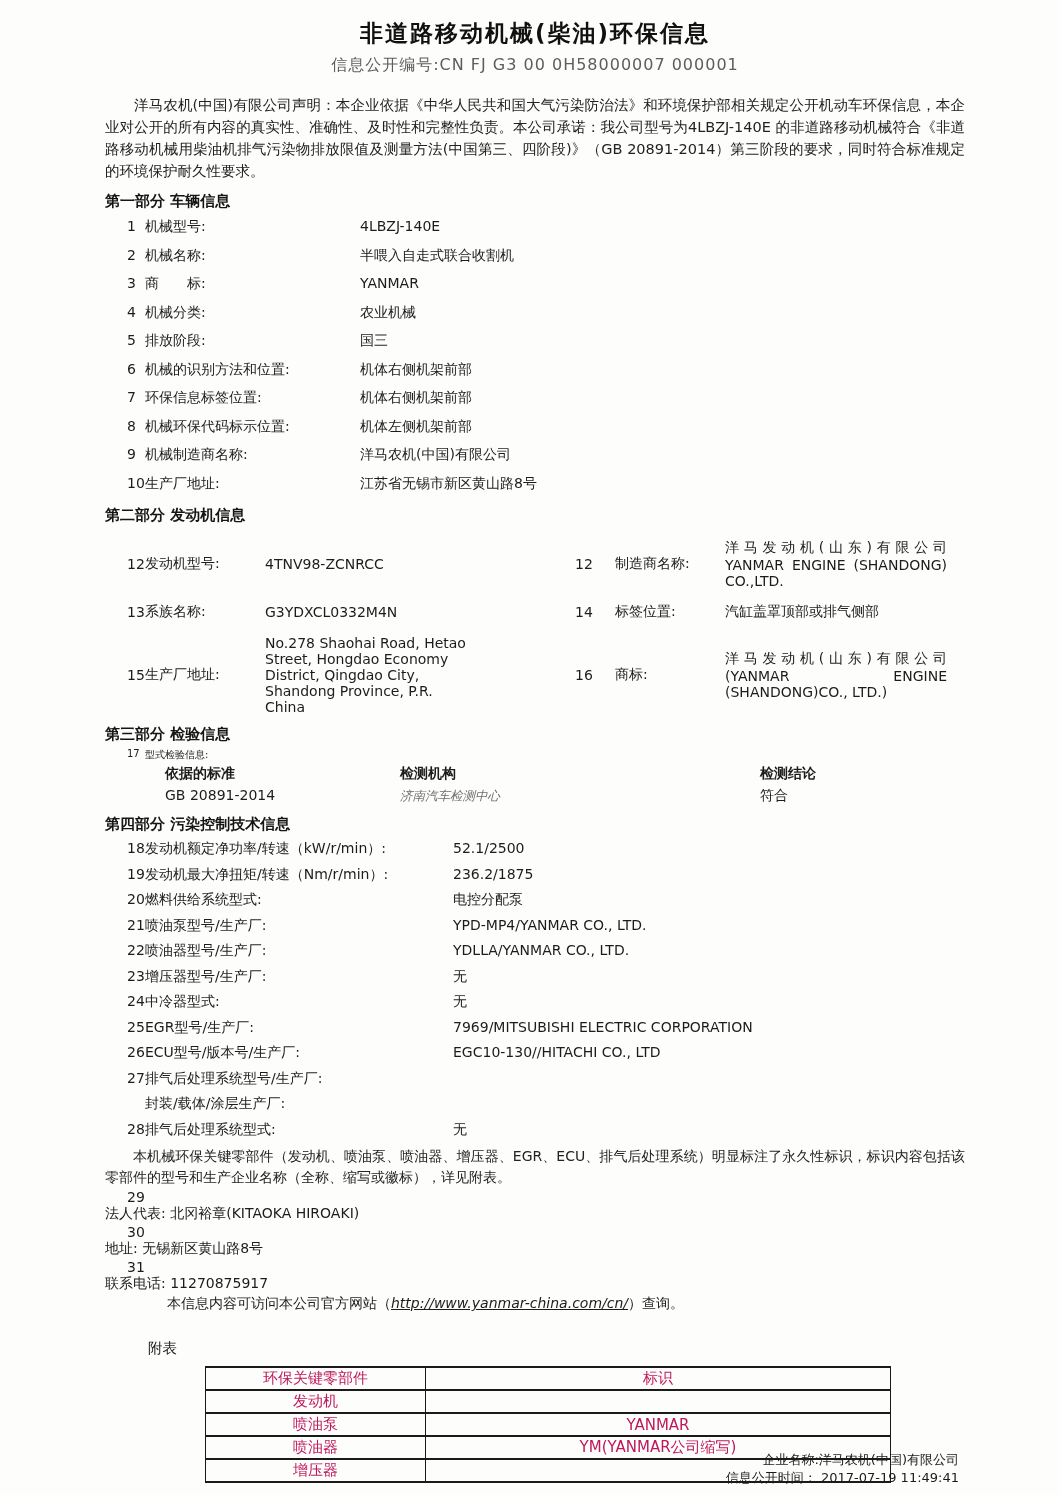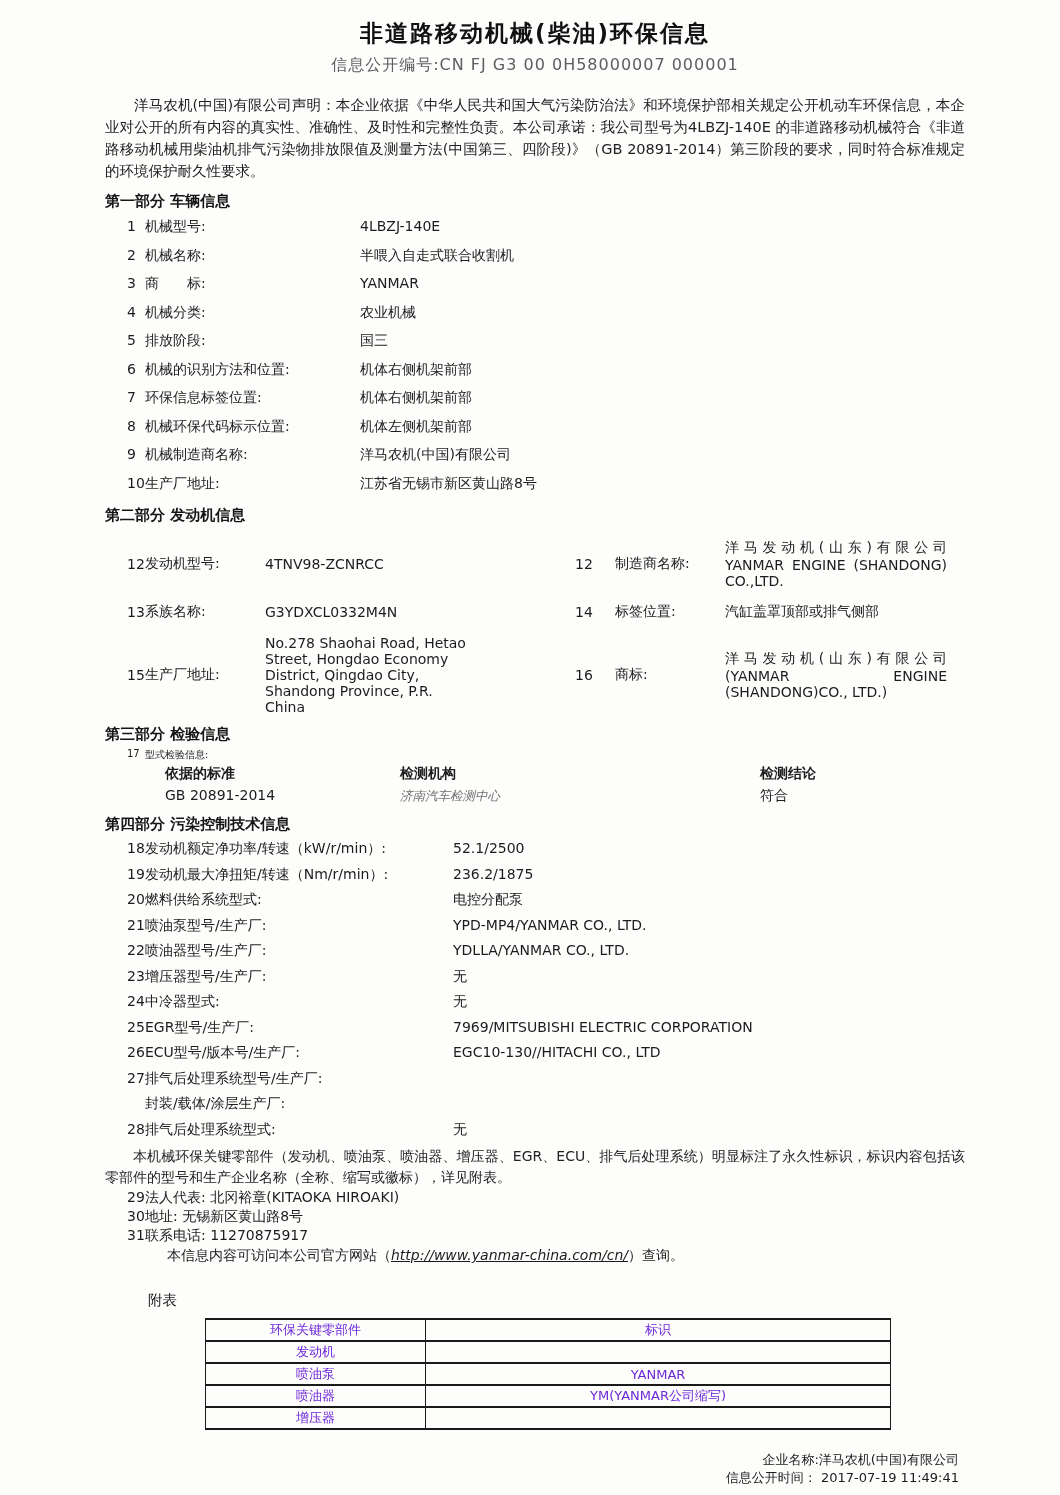--- a/index.html
+++ b/index.html
@@ -74,42 +74,42 @@
   
   .p4 .item-row { padding-top:6px; min-height:25.5px;justify-content:flex-end; }
   .p4 .item-label { width:308px; flex:none; }
   .p4 .item-value { flex:1; }
   .p4-note {
     font-size:14px; line-height:21px; text-align:justify; text-indent:2em;
     margin-top:6px; color:#222;
   }
 
   
-  .p5 .item-row { min-height:19px; padding-top:1px; }
+  .p5 .item-row { min-height:19px; padding-top:1px;flex-direction:column; }
   .website-line { font-size:14px; padding-left:62px; margin-top:2px; }
   .website-link { font-style:italic; text-decoration:underline; color:#1c1c1c; }
 
   .appendix-label { font-size:14.5px; margin:26px 0 0 43px; }
 
   table.appendix-table {
     border-collapse:collapse;
     margin:8px 0 0 100px;
     width:686px;
     table-layout:fixed;
   }
   .appendix-table td, .appendix-table th {
     border-left:1px solid #1a1a1a;
     border-right:1px solid #1a1a1a;
     border-top:2px solid #1a1a1a;
     border-bottom:2px solid #1a1a1a;
-    font-size:13px; font-weight:normal;
+    font-size:15px; font-weight:normal;
     text-align:center;
     height:16px;
     padding:1px 4px;
-    color:#6d28d9;
+    color:#be185d;
   }
   .appendix-table col.c1 { width:220px; }
 
   .footer {
     position:absolute;
     right:101px; bottom:8px;
     font-size:13px;
     text-align:right;
     line-height:18px;
     color:#1b1b1b;

